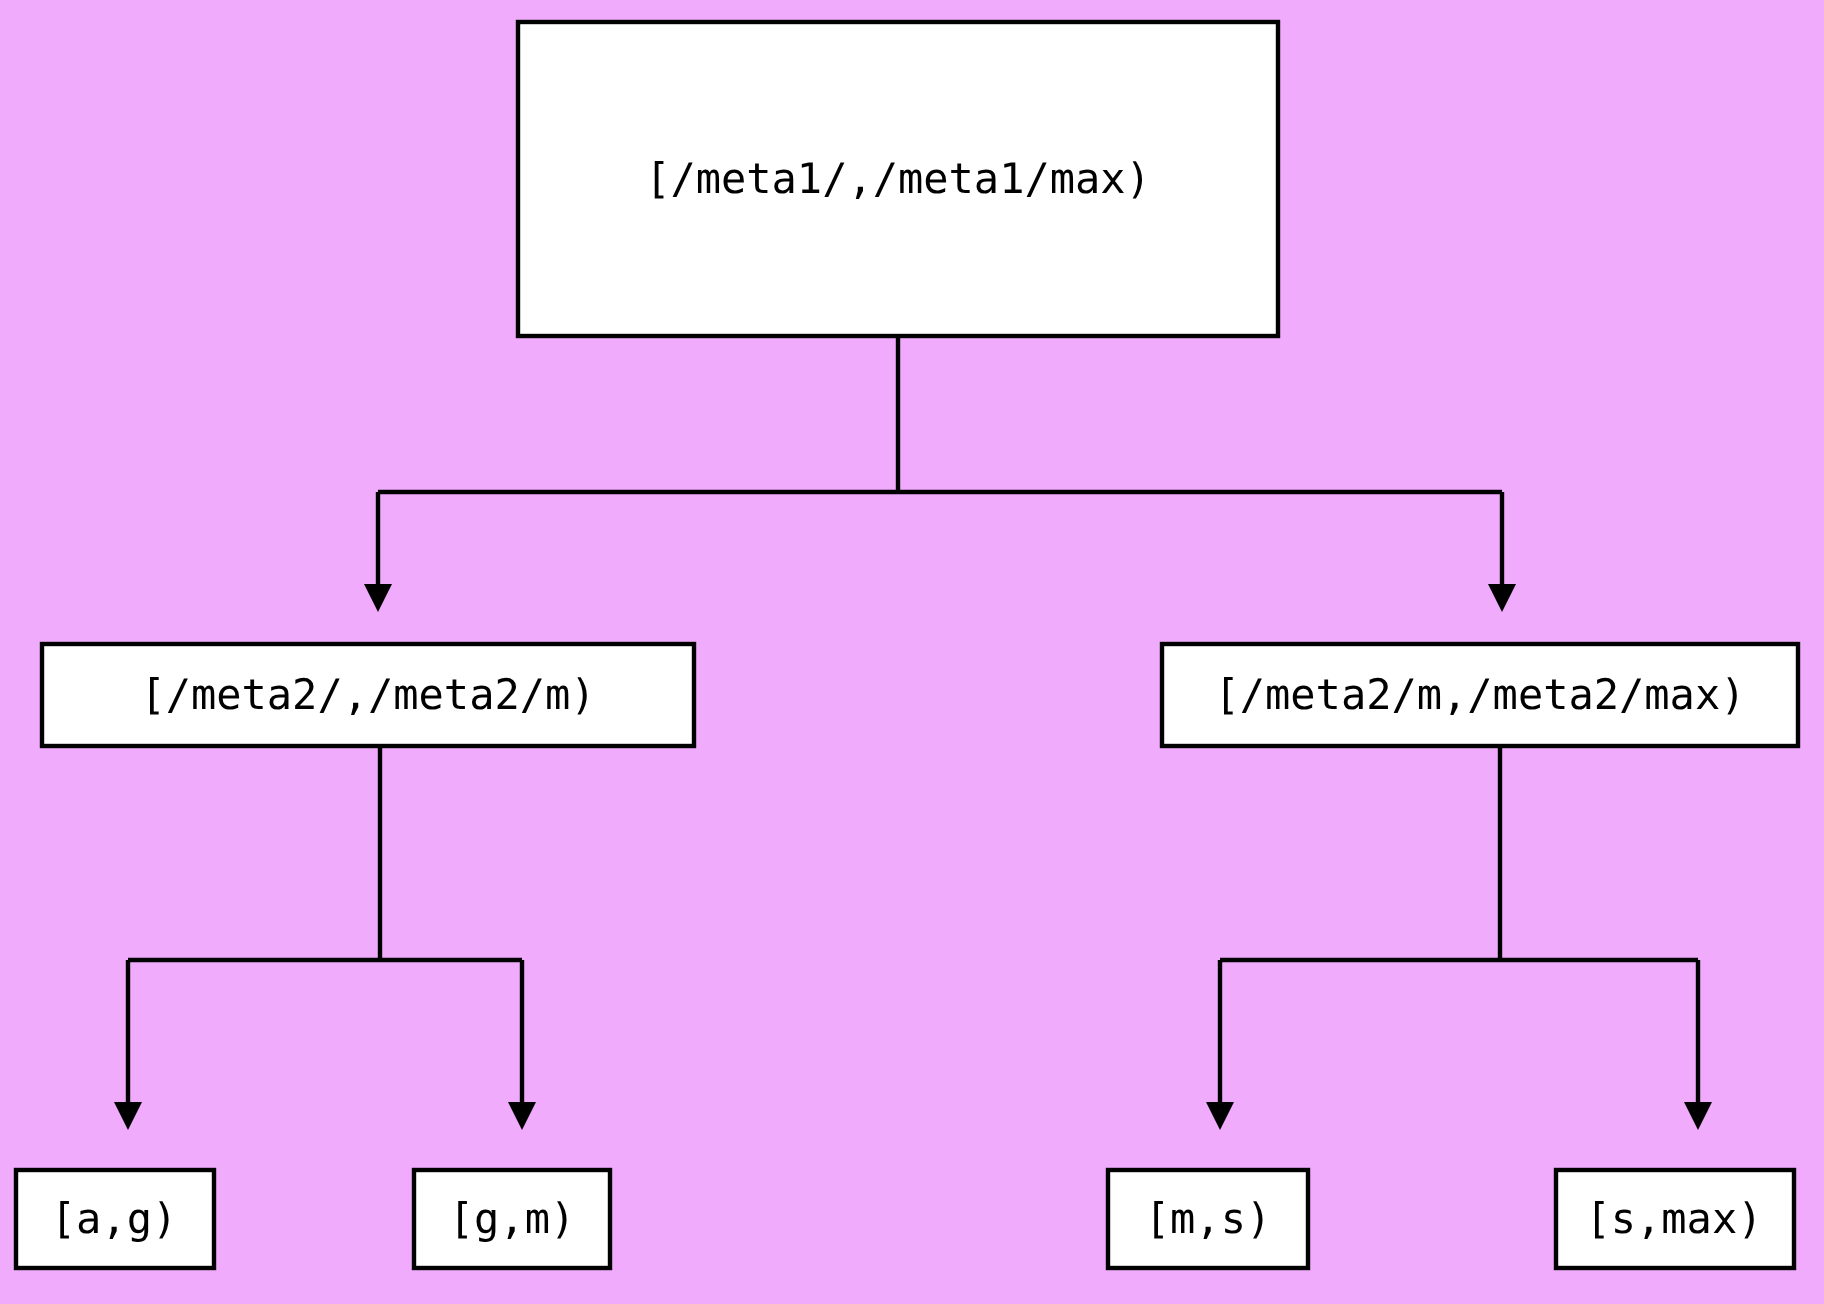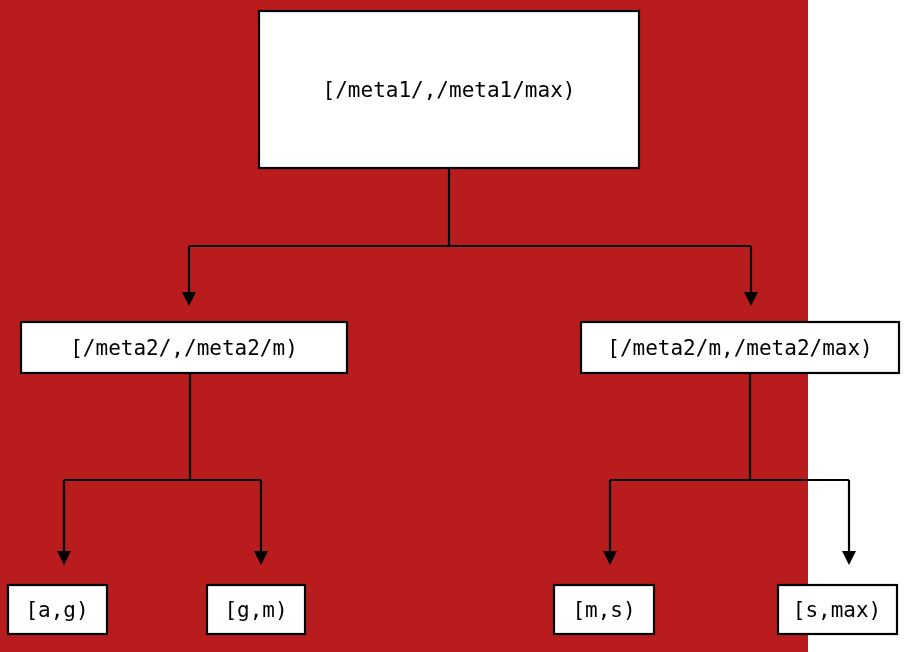--- a/index.html
+++ b/index.html
@@ -9,23 +9,23 @@
     background: #ffffff;
   }
   body {
     width: 912px;
     height: 652px;
     font-family: "DejaVu Sans Mono", "Liberation Mono", monospace;
     overflow: hidden;
   }
   #diagram-root {
     position: relative;
-    width: 808px;
+    width: 912px;
     height: 652px;
-    background: #b91c1c;
+    background: #f0abfc;
   }
   svg.tree-canvas {
     display: block;
     width: 912px;
     height: 652px;
   }
   .node-box {
     fill: #ffffff;
     stroke: #000000;
     stroke-width: 2.2;

